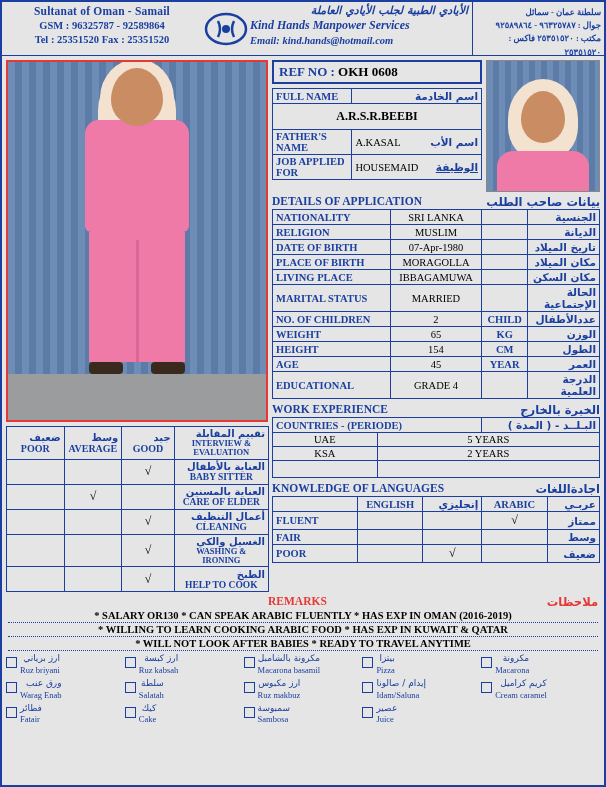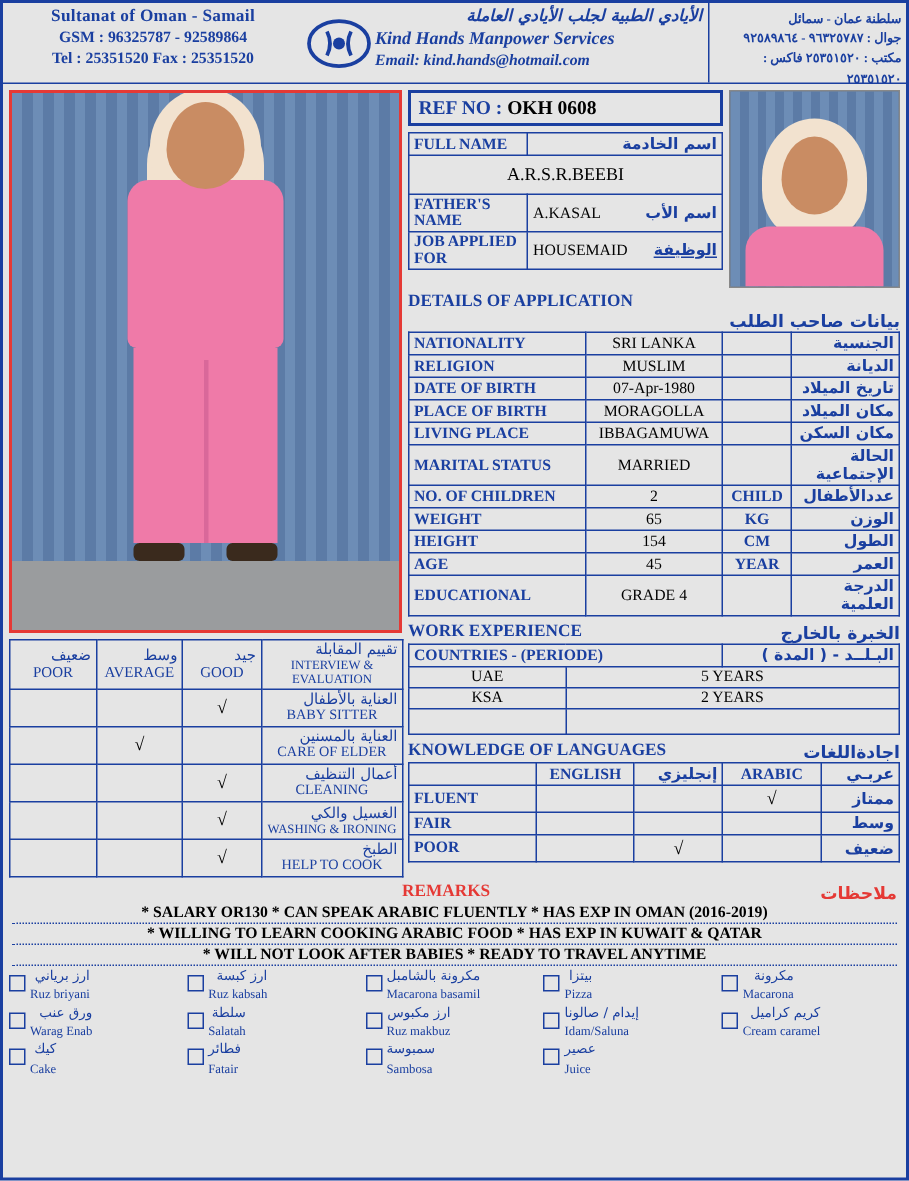--- a/index.html
+++ b/index.html
@@ -60,21 +60,21 @@
   .ps-head{position:absolute;left:50%;transform:translateX(-50%);top:30px;width:44px;height:52px;
            border-radius:50%/55% 55% 45% 45%;background:#c98c63;}
   .ps-scarf{position:absolute;left:50%;transform:translateX(-50%);top:18px;width:70px;height:80px;
             background:#f2e2cf;border-radius:50% 50% 40% 40%;}
   .ps-body{position:absolute;left:50%;transform:translateX(-50%);bottom:0;width:92px;height:40px;
            background:#ef7aa8;border-radius:16px 16px 0 0;}
   
   table { border-collapse:collapse; width:100%; }
   td, th { border:1px solid #1a3fa0; padding:1px 3px; font-size:10.5px; }
   .blue { color:#1a3fa0; }
-  .bold { font-weight:normal; }
+  .bold { font-weight:bold; }
   .c { text-align:center; }
   .r { text-align:right; }
   .ar { direction:rtl; text-align:right; font-family:"DejaVu Sans", sans-serif; font-size:10px; }
   .secthead { color:#1a3fa0; font-weight:bold; font-size:11.5px; }
   .refbox { border:2px solid #1a3fa0; padding:2px 5px; font-weight:bold; font-size:13px; color:#000;}
   .label-cell { color:#1a3fa0; font-weight:bold; font-size:10.5px; }
   .val { font-size:10.5px; }
   .tick { color:#000; font-size:12px; }
   
   .remarks-title { color:#e53935; font-weight:bold; font-size:11.5px; text-align:center; }
@@ -258,21 +258,21 @@
             </table>
         </div>
         <div class="photo-small">
           <div class="ps-bg"></div>
           <div class="ps-scarf"></div>
           <div class="ps-head"></div>
           <div class="ps-body"></div>
         </div>
       </div>
 
-      <div style="display:flex; justify-content:space-between; margin-top:3px;flex-direction:column;">
+      <div style="display:flex; justify-content:space-between; margin-top:3px;">
         <span class="secthead">DETAILS OF APPLICATION</span>
         <span class="secthead ar">بيانات صاحب الطلب</span>
       </div>
       <table>
         <tbody>
             <tr>
           <td class="label-cell" style="width:36%;">NATIONALITY</td>
           <td class="c val" style="width:28%;">SRI LANKA</td>
           <td class="c label-cell" style="width:14%;"></td>
           <td class="r label-cell ar" style="width:22%;">الجنسية</td>
@@ -482,34 +482,34 @@
     <div class="food-item">
         <div class="cbox"></div>
         <div class="food-txt">
           <div class="food-ar">كريم كراميل</div>
           <div class="food-en">Cream caramel</div>
         </div>
       </div>
     <div class="food-item">
         <div class="cbox"></div>
         <div class="food-txt">
+          <div class="food-ar">فطائر</div>
+          <div class="food-en">Fatair</div>
+        </div>
+      </div>
+    <div class="food-item">
+        <div class="cbox"></div>
+        <div class="food-txt">
           <div class="food-ar">كيك</div>
           <div class="food-en">Cake</div>
         </div>
       </div>
     <div class="food-item">
         <div class="cbox"></div>
         <div class="food-txt">
-          <div class="food-ar">فطائر</div>
-          <div class="food-en">Fatair</div>
-        </div>
-      </div>
-    <div class="food-item">
-        <div class="cbox"></div>
-        <div class="food-txt">
           <div class="food-ar">سمبوسة</div>
           <div class="food-en">Sambosa</div>
         </div>
       </div>
     <div class="food-item">
         <div class="cbox"></div>
         <div class="food-txt">
           <div class="food-ar">عصير</div>
           <div class="food-en">Juice</div>
         </div>

